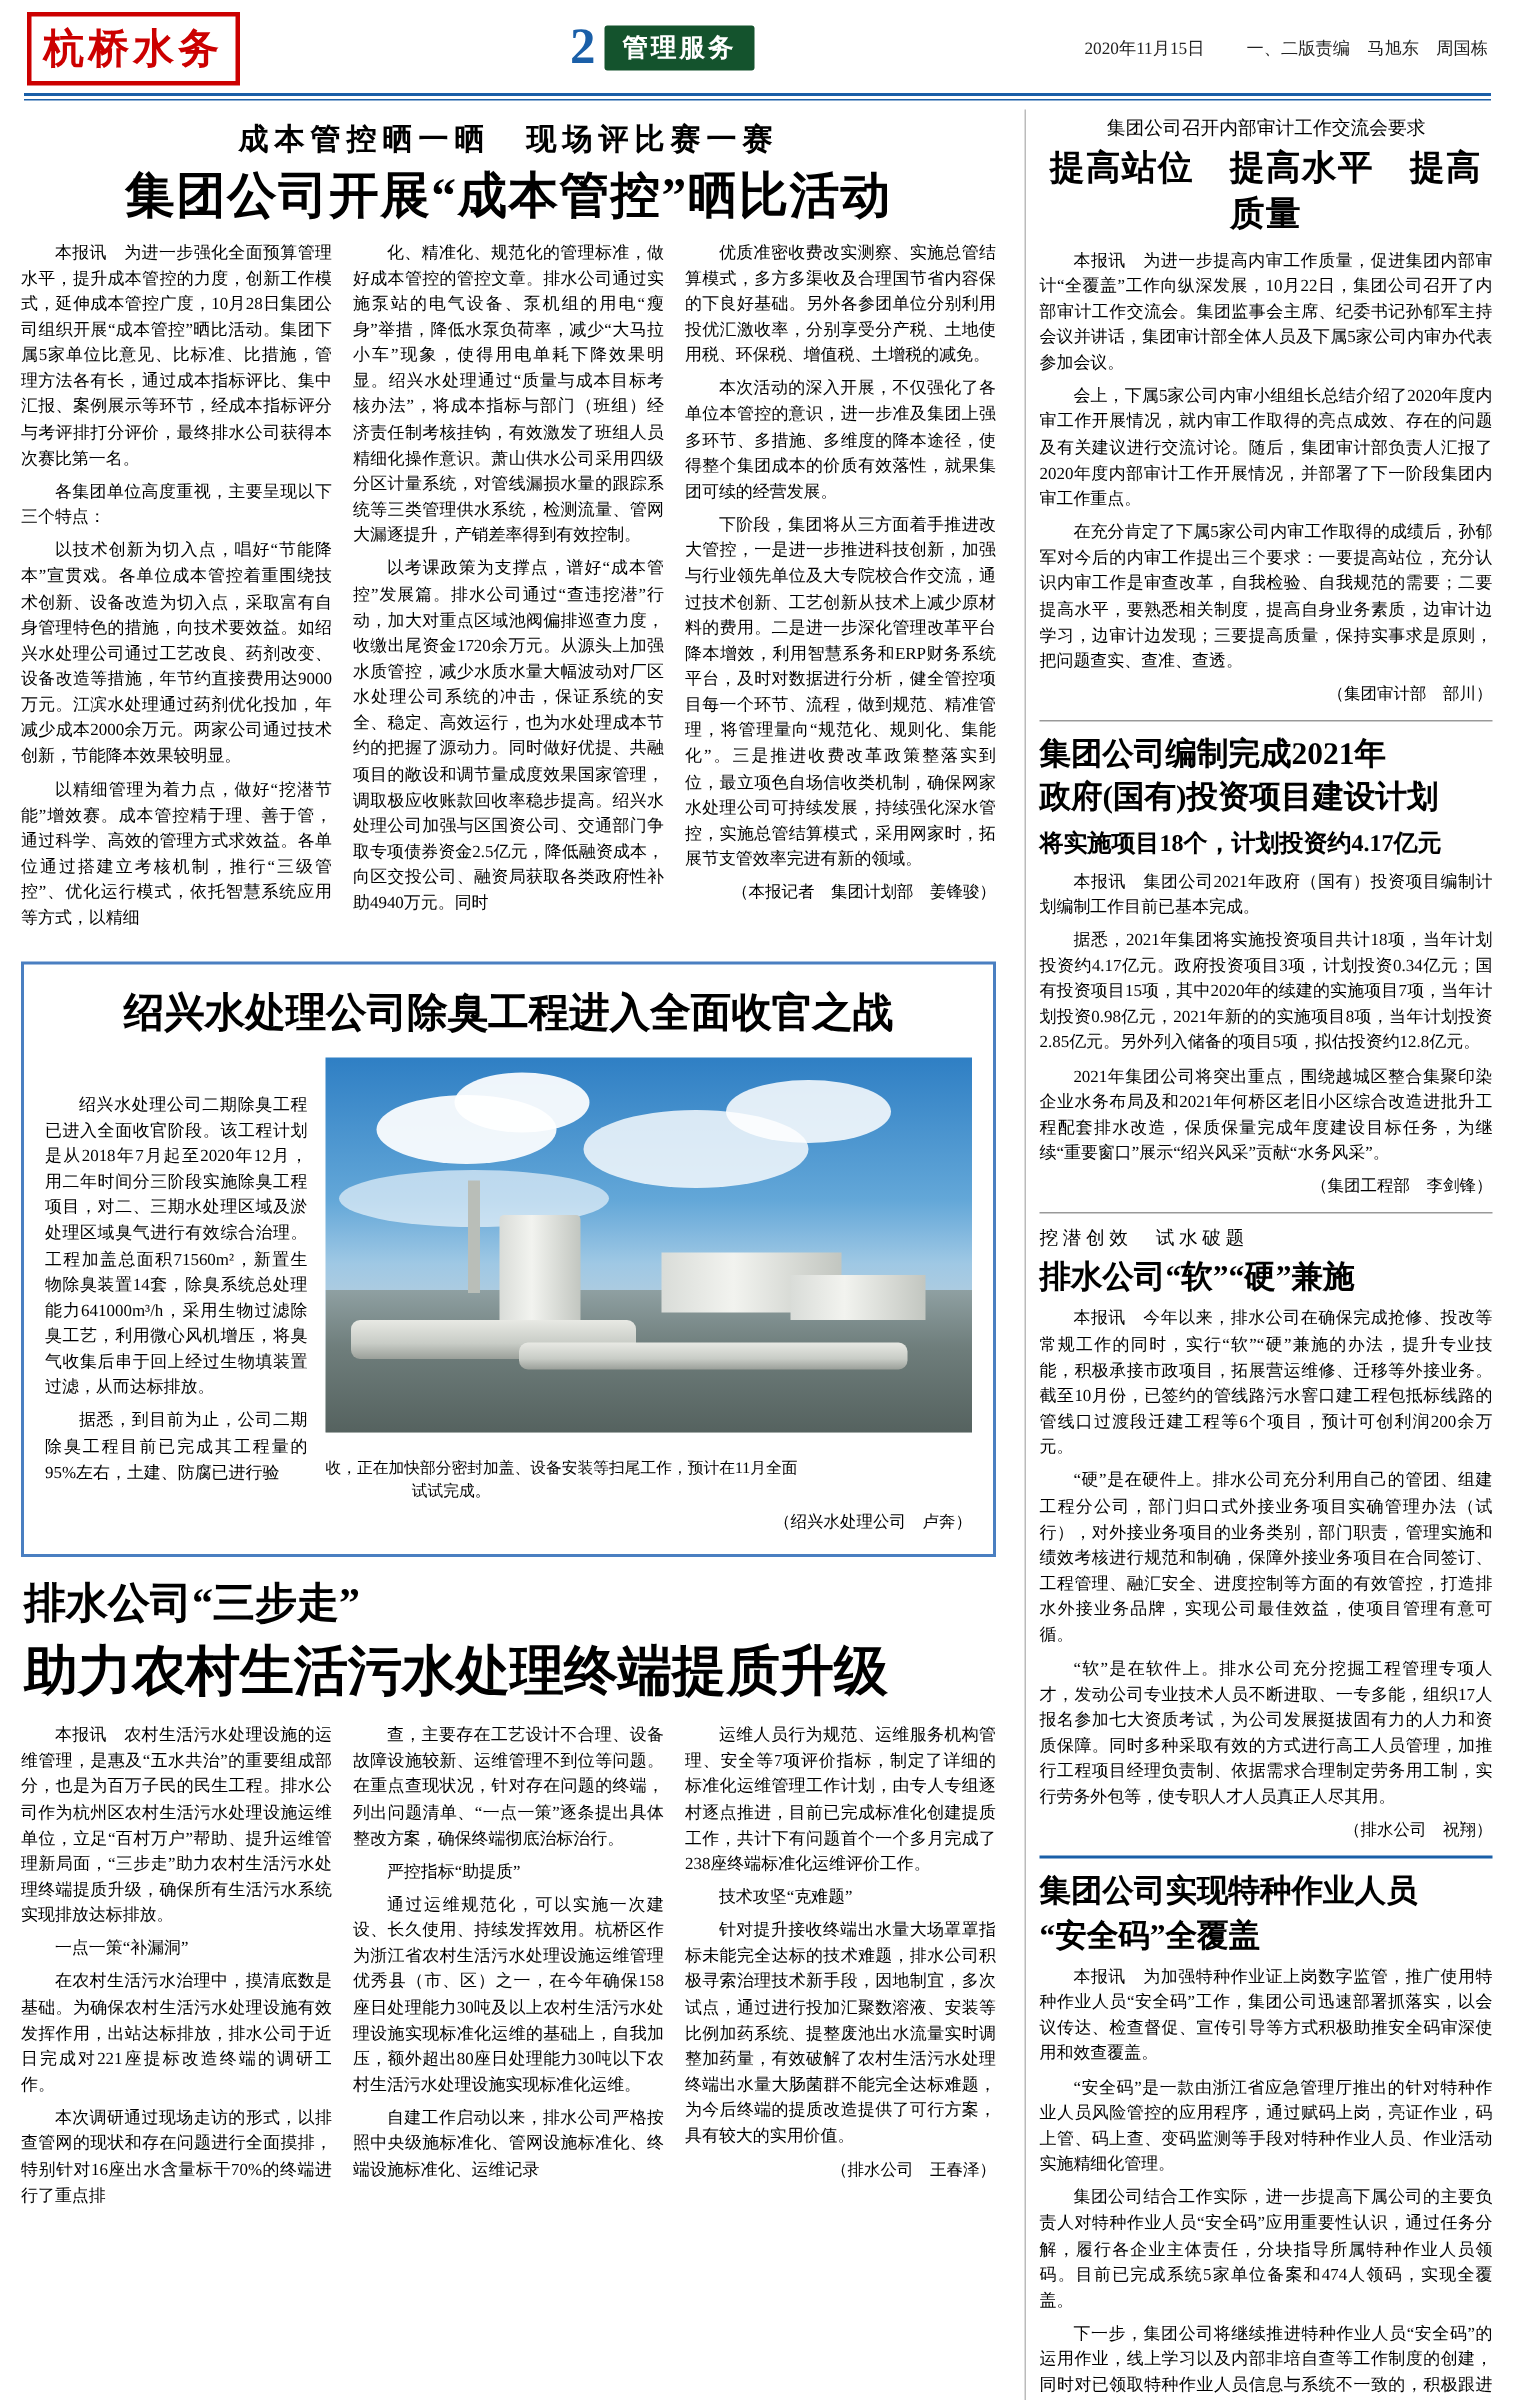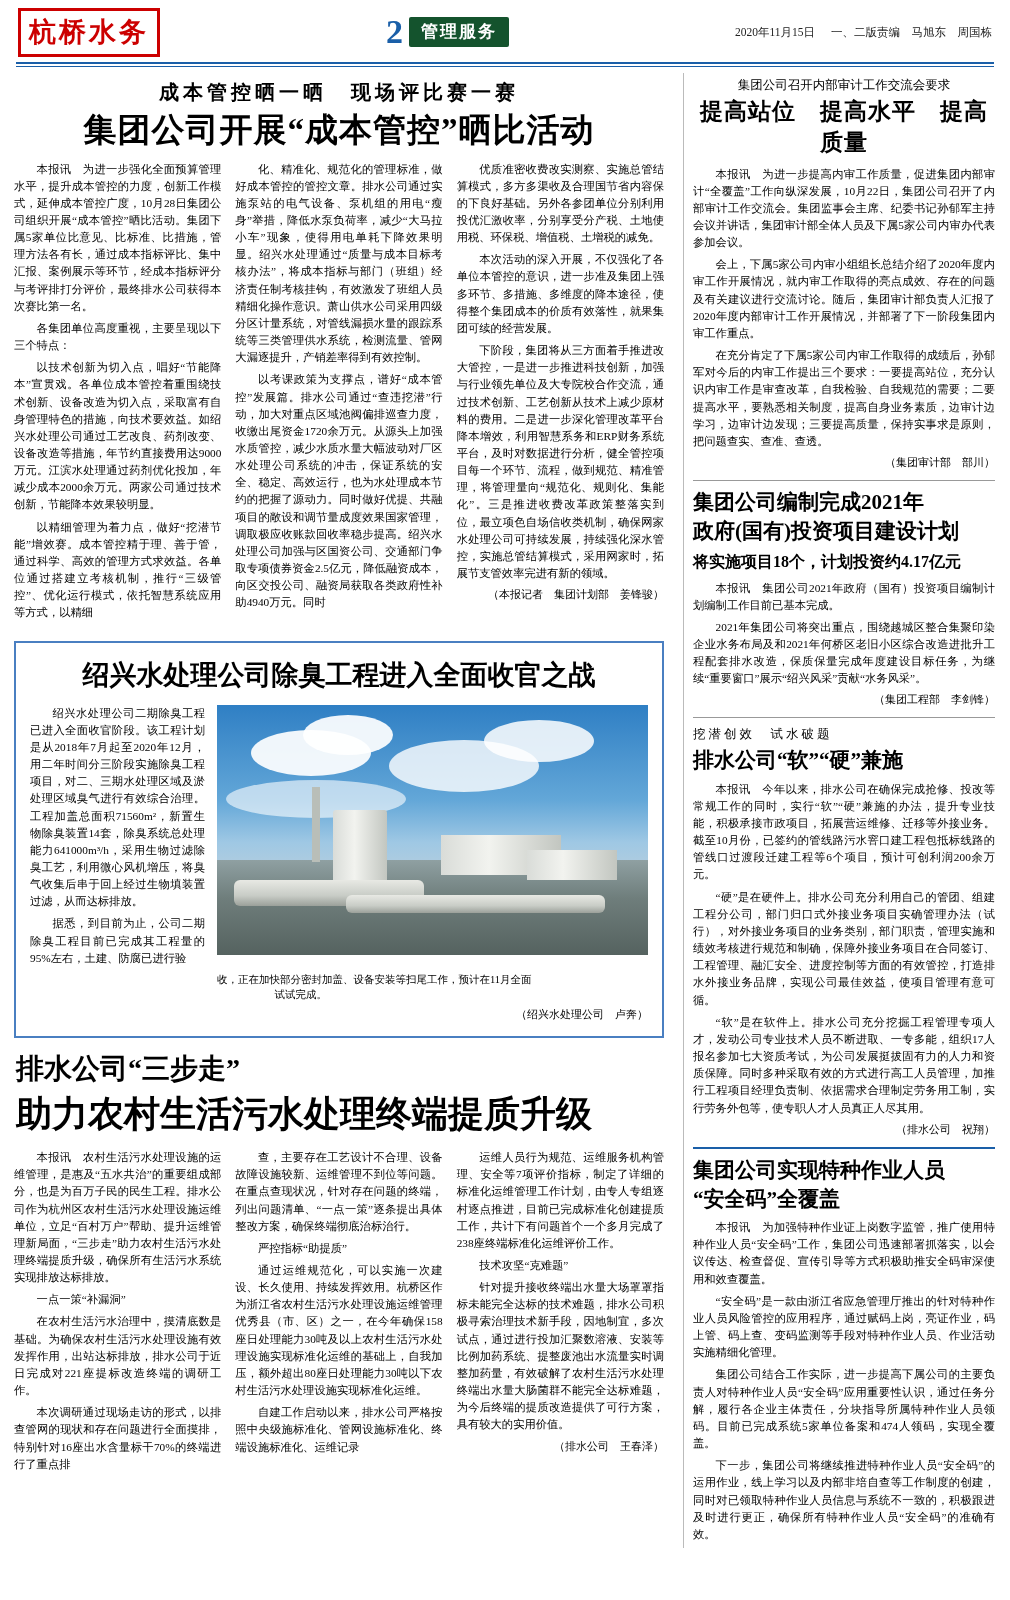--- a/index.html
+++ b/index.html
@@ -20,21 +20,21 @@
     border:3px solid #c00; color:#c00; font-weight:bold;
     font-size:27px; letter-spacing:3px; padding:3px 8px 4px 8px;
     font-family:"Liberation Serif", serif;
   }
   .mast-center { flex:1; display:flex; align-items:center; justify-content:center; }
   .page-num { font-size:34px; font-weight:bold; color:#1a5fa8; margin-right:6px; line-height:1; }
   .section-tag {
     background:#14532d; color:#fff; font-size:17px; font-weight:bold;
     padding:3px 12px 4px 12px; letter-spacing:2px; border-radius:2px;
   }
-  .mast-right { font-size:11.5px; color:#222; display:flex; gap:16px; white-space:nowrap; }
+  .mast-right { font-size:11.5px; color:#222; display:flex; gap:28px; white-space:nowrap; }
   .rule { border-top:2px solid #1a5fa8; margin:2px 2px 0 2px; }
   .rule-thin { border-top:1px solid #1a5fa8; margin:1.5px 2px 6px 2px; }
 
   
   .body-wrap { display:flex; gap:0; }
   .left-zone { width:660px; padding-right:10px; }
   .vdiv { width:1px; background:#bbb; margin:0 9px; }
   .right-zone { width:302px; }
 
   
@@ -53,21 +53,21 @@
   .sig { text-align:right; font-size:11px; margin-top:4px; }
 
   
   .feature {
     border:2px solid #4a7fc1; margin:14px 0 10px 0; padding:12px 14px 14px 14px;
   }
   .feature-title {
     font-size:27px; font-weight:bold; text-align:center; letter-spacing:0px; margin:2px 0 12px 0;
   }
   .feature-body { display:flex; gap:12px; }
-  .feature-text { width:175px; }
+  .feature-text { width:175px;margin-top:24px; }
   .feature-photo-wrap { flex:1; }
   .photo {
     width:100%; height:250px; position:relative; overflow:hidden;
     background:linear-gradient(#2f7fc4 0%, #63a7d8 38%, #9fc8e4 55%, #b9cfdd 70%, #9aa7a4 85%, #7e8a86 100%);
   }
   .cloud { position:absolute; background:#ffffff; border-radius:50%; opacity:.92; }
   .horizon { position:absolute; left:0; right:0; bottom:0; height:38%;
     background:linear-gradient(#8fa0a2 0%, #6f7e7c 40%, #55625f 100%); }
   .tank { position:absolute; background:linear-gradient(90deg,#d9dcd8,#f2f3ef 40%,#c2c6c0); }
   .pipe { position:absolute; background:linear-gradient(180deg,#e8e9e4,#c8ccc6 60%,#9ba09a); border-radius:6px; }
@@ -201,20 +201,21 @@
       <p class="t">会上，下属5家公司内审小组组长总结介绍了2020年度内审工作开展情况，就内审工作取得的亮点成效、存在的问题及有关建议进行交流讨论。随后，集团审计部负责人汇报了2020年度内部审计工作开展情况，并部署了下一阶段集团内审工作重点。</p>
       <p class="t">在充分肯定了下属5家公司内审工作取得的成绩后，孙郁军对今后的内审工作提出三个要求：一要提高站位，充分认识内审工作是审查改革，自我检验、自我规范的需要；二要提高水平，要熟悉相关制度，提高自身业务素质，边审计边学习，边审计边发现；三要提高质量，保持实事求是原则，把问题查实、查准、查透。</p>
       <div class="sig">（集团审计部　部川）</div>
 
       <div class="hr-r"></div>
 
       <div class="r-head">集团公司编制完成2021年</div>
       <div class="r-head" style="margin-top:-4px">政府(国有)投资项目建设计划</div>
       <div class="r-sub">将实施项目18个，计划投资约4.17亿元</div>
       <p class="t">本报讯　集团公司2021年政府（国有）投资项目编制计划编制工作目前已基本完成。</p>
+      <p class="t">据悉，2021年集团将实施投资项目共计18项，当年计划投资约4.17亿元。政府投资项目3项，计划投资0.34亿元；国有投资项目15项，其中2020年的续建的实施项目7项，当年计划投资0.98亿元，2021年新的的实施项目8项，当年计划投资2.85亿元。另外列入储备的项目5项，拟估投资约12.8亿元。</p>
       <p class="t">2021年集团公司将突出重点，围绕越城区整合集聚印染企业水务布局及和2021年何桥区老旧小区综合改造进批升工程配套排水改造，保质保量完成年度建设目标任务，为继续“重要窗口”展示“绍兴风采”贡献“水务风采”。</p>
       <div class="sig">（集团工程部　李剑锋）</div>
 
       <div class="hr-r"></div>
 
       <div class="r-kicker-left">挖潜创效　试水破题</div>
       <div class="r-head">排水公司“软”“硬”兼施</div>
       <p class="t">本报讯　今年以来，排水公司在确保完成抢修、投改等常规工作的同时，实行“软”“硬”兼施的办法，提升专业技能，积极承接市政项目，拓展营运维修、迁移等外接业务。截至10月份，已签约的管线路污水窨口建工程包抵标线路的管线口过渡段迁建工程等6个项目，预计可创利润200余万元。</p>
       <p class="t">“硬”是在硬件上。排水公司充分利用自己的管团、组建工程分公司，部门归口式外接业务项目实确管理办法（试行），对外接业务项目的业务类别，部门职责，管理实施和绩效考核进行规范和制确，保障外接业务项目在合同签订、工程管理、融汇安全、进度控制等方面的有效管控，打造排水外接业务品牌，实现公司最佳效益，使项目管理有意可循。</p>
       <p class="t">“软”是在软件上。排水公司充分挖掘工程管理专项人才，发动公司专业技术人员不断进取、一专多能，组织17人报名参加七大资质考试，为公司发展挺拔固有力的人力和资质保障。同时多种采取有效的方式进行高工人员管理，加推行工程项目经理负责制、依据需求合理制定劳务用工制，实行劳务外包等，使专职人才人员真正人尽其用。</p>

